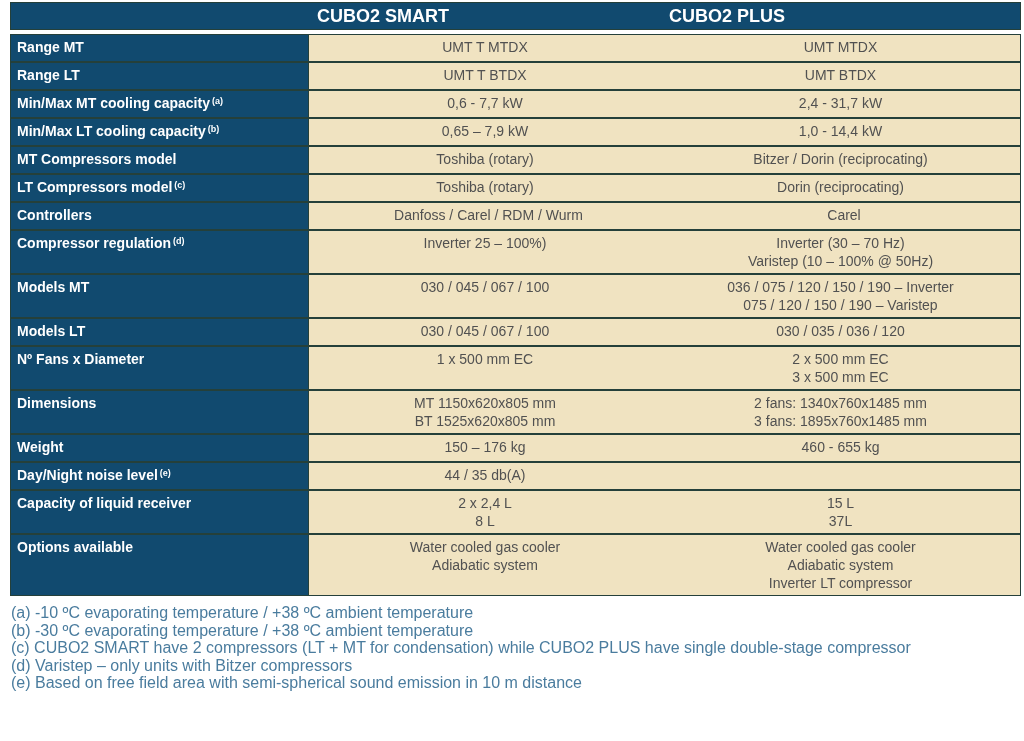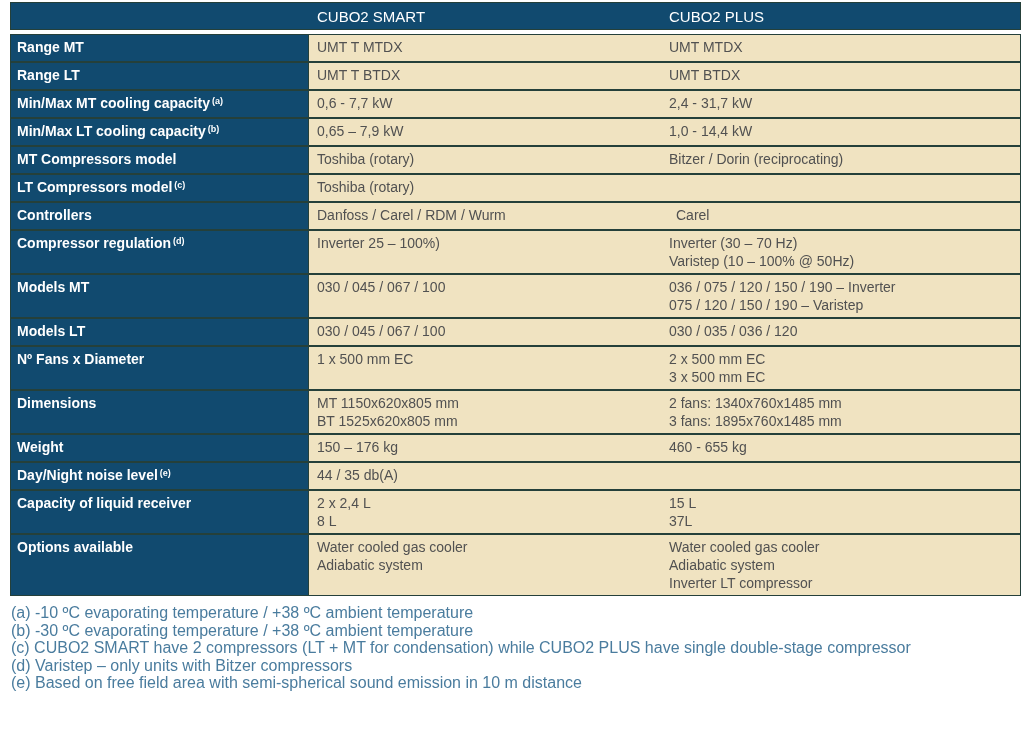--- a/index.html
+++ b/index.html
@@ -23,22 +23,22 @@
   .thead{
     display:flex;
     background:var(--blue);
     border:1px solid var(--border);
     height:28px;
     align-items:center;
     margin-bottom:4px;
   }
   .thead .hcell{
     color:var(--labeltext);
-    font-weight:normal;
-    font-size:15px;
+    font-weight:bold;
+    font-size:18px;
   }
   .col-label{width:298px;flex:0 0 298px;}
   .col-smart{width:352px;flex:0 0 352px;padding-left:8px;}
   .col-plus{flex:1 1 auto;padding-left:8px;}
   
   .trow{
     display:flex;
     border:1px solid var(--border);
     background:var(--tan);
   }
@@ -50,20 +50,21 @@
     font-size:14px;
     line-height:18px;
     border-right:1px solid var(--border);
     padding-left:6px;
   }
   .cell.val{
     background:var(--tan);
     color:var(--valtext);
     font-size:14px;
     line-height:18px;
+    text-align:center;
   }
   .val-line{white-space:nowrap;}
   .lbl-sup{
     font-size:9px;
     font-weight:bold;
     position:relative;
     top:-4px;
     margin-left:2px;
   }
   
@@ -137,20 +138,23 @@
     <div class="cell val col-plus">
             <div class="val-line">Bitzer / Dorin (reciprocating)</div>
           </div>
   </div>
 
   <div class="trow">
     <div class="cell label col-label"><span class="lbl-text">LT Compressors model</span><span class="lbl-sup">(c)</span></div>
     <div class="cell val col-smart">
             <div class="val-line">Toshiba (rotary)</div>
           </div>
+    <div class="cell val col-plus">
+            <div class="val-line">Dorin (reciprocating)</div>
+          </div>
   </div>
 
   <div class="trow">
     <div class="cell label col-label"><span class="lbl-text">Controllers</span><span class="lbl-sup"></span></div>
     <div class="cell val col-plus">
             <div class="val-line">Danfoss / Carel / RDM / Wurm</div>
           </div>
     <div class="cell val col-smart">
             <div class="val-line">Carel</div>
           </div>

